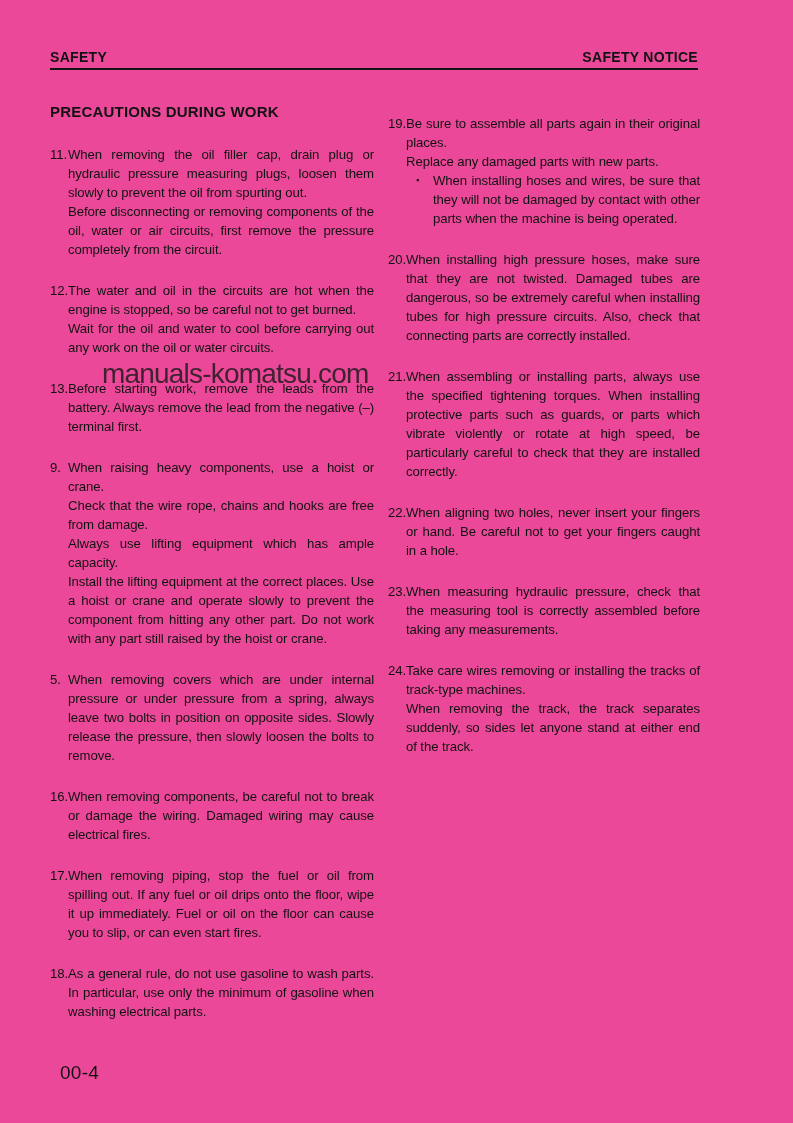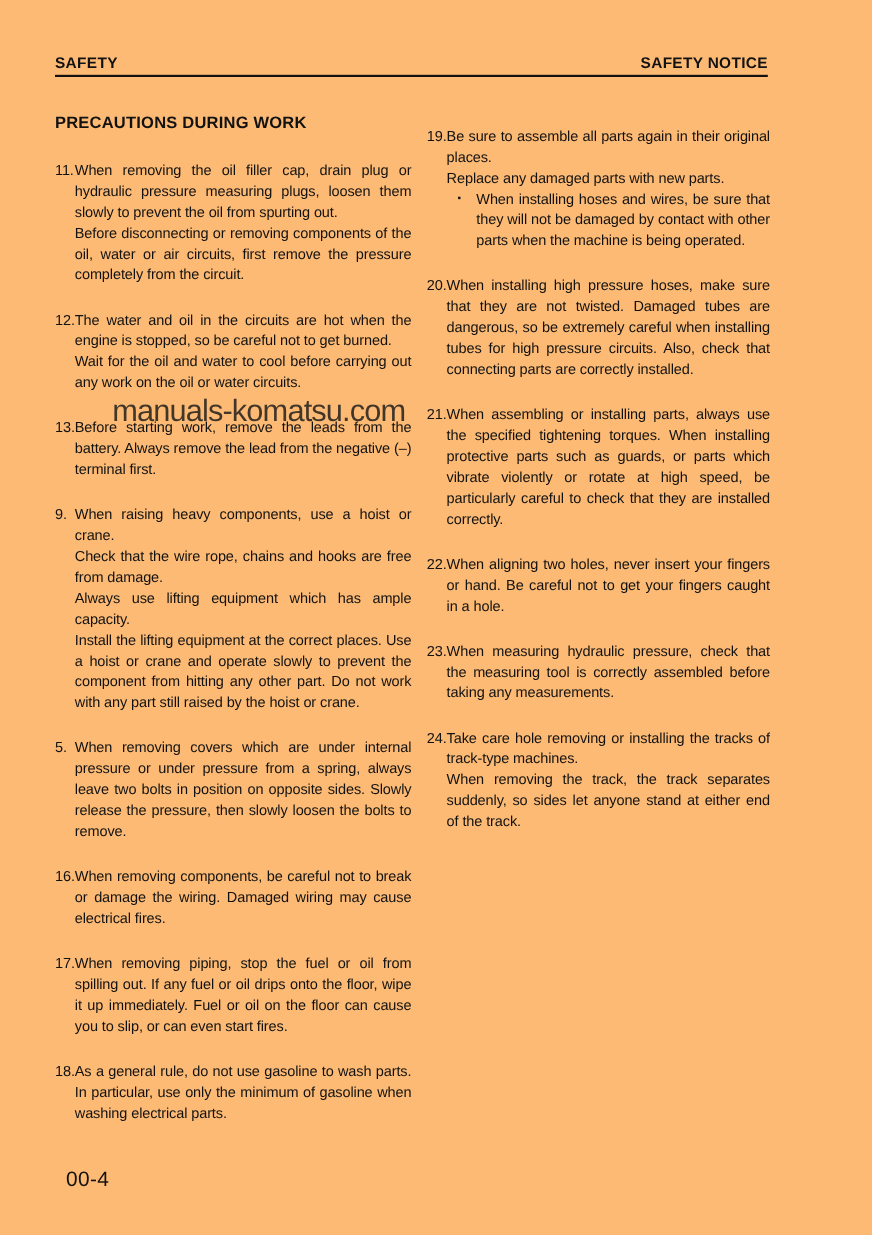--- a/index.html
+++ b/index.html
@@ -1,21 +1,21 @@
 <!DOCTYPE html>
 <html><head>
 <meta charset="utf-8">
 <style>
   html, body { margin: 0; padding: 0; background: #e8e8e8; }
   .page {
     position: relative;
     width: 793px;
     height: 1123px;
     margin: 0 auto;
-    background: #fdba74;
+    background: #ec4899;
     font-family: "Liberation Sans", sans-serif;
     color: #121212;
     overflow: hidden;
   }
   .running-header {
     position: absolute;
     left: 50px;
     top: 49px;
     width: 648px;
     display: flex;
@@ -169,21 +169,21 @@
           <div class="item">
             <span class="num">22.</span>
             <div class="para">When aligning two holes, never insert your fingers or hand. Be careful not to get your fingers caught in a hole.</div>
           </div>
           <div class="item">
             <span class="num">23.</span>
             <div class="para">When measuring hydraulic pressure, check that the measuring tool is correctly assembled before taking any measurements.</div>
           </div>
           <div class="item">
             <span class="num">24.</span>
-            <div class="para">Take care hole removing or installing the tracks of track-type machines.</div>
+            <div class="para">Take care wires removing or installing the tracks of track-type machines.</div>
             <div class="para">When removing the track, the track separates suddenly, so sides let anyone stand at either end of the track.</div>
           </div>
         </div>
     </div>
   </div>
 
   <div class="watermark">manuals-komatsu.com</div>
 
   <div class="page-number">00-4</div>
 

